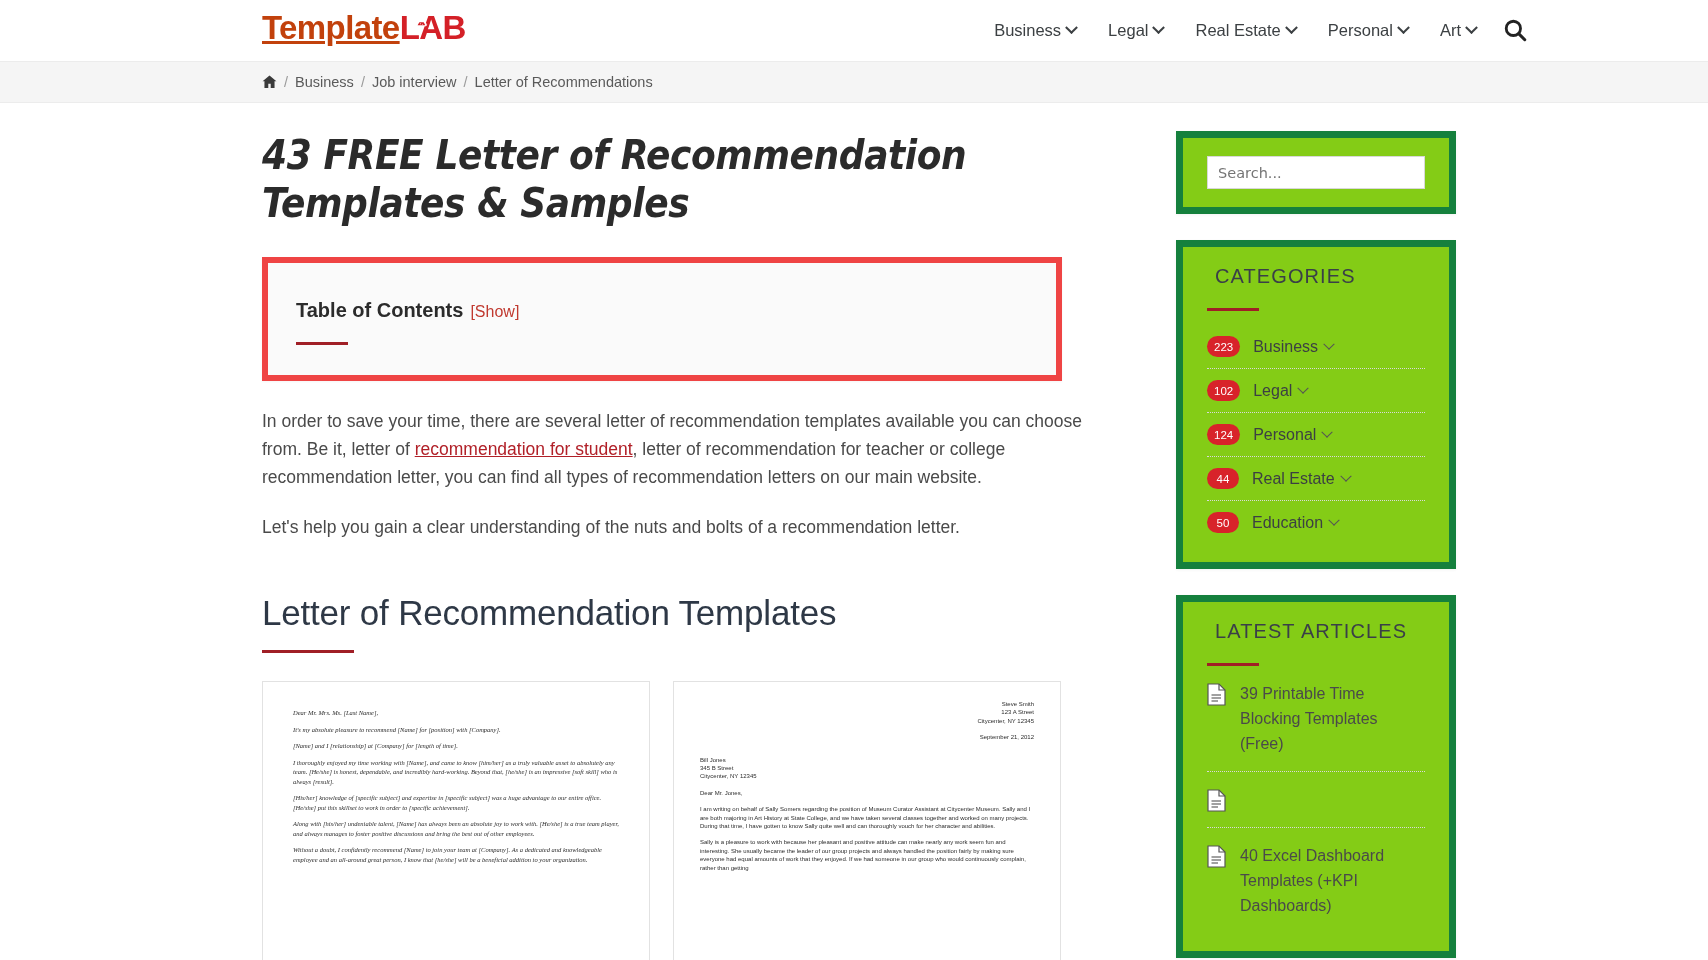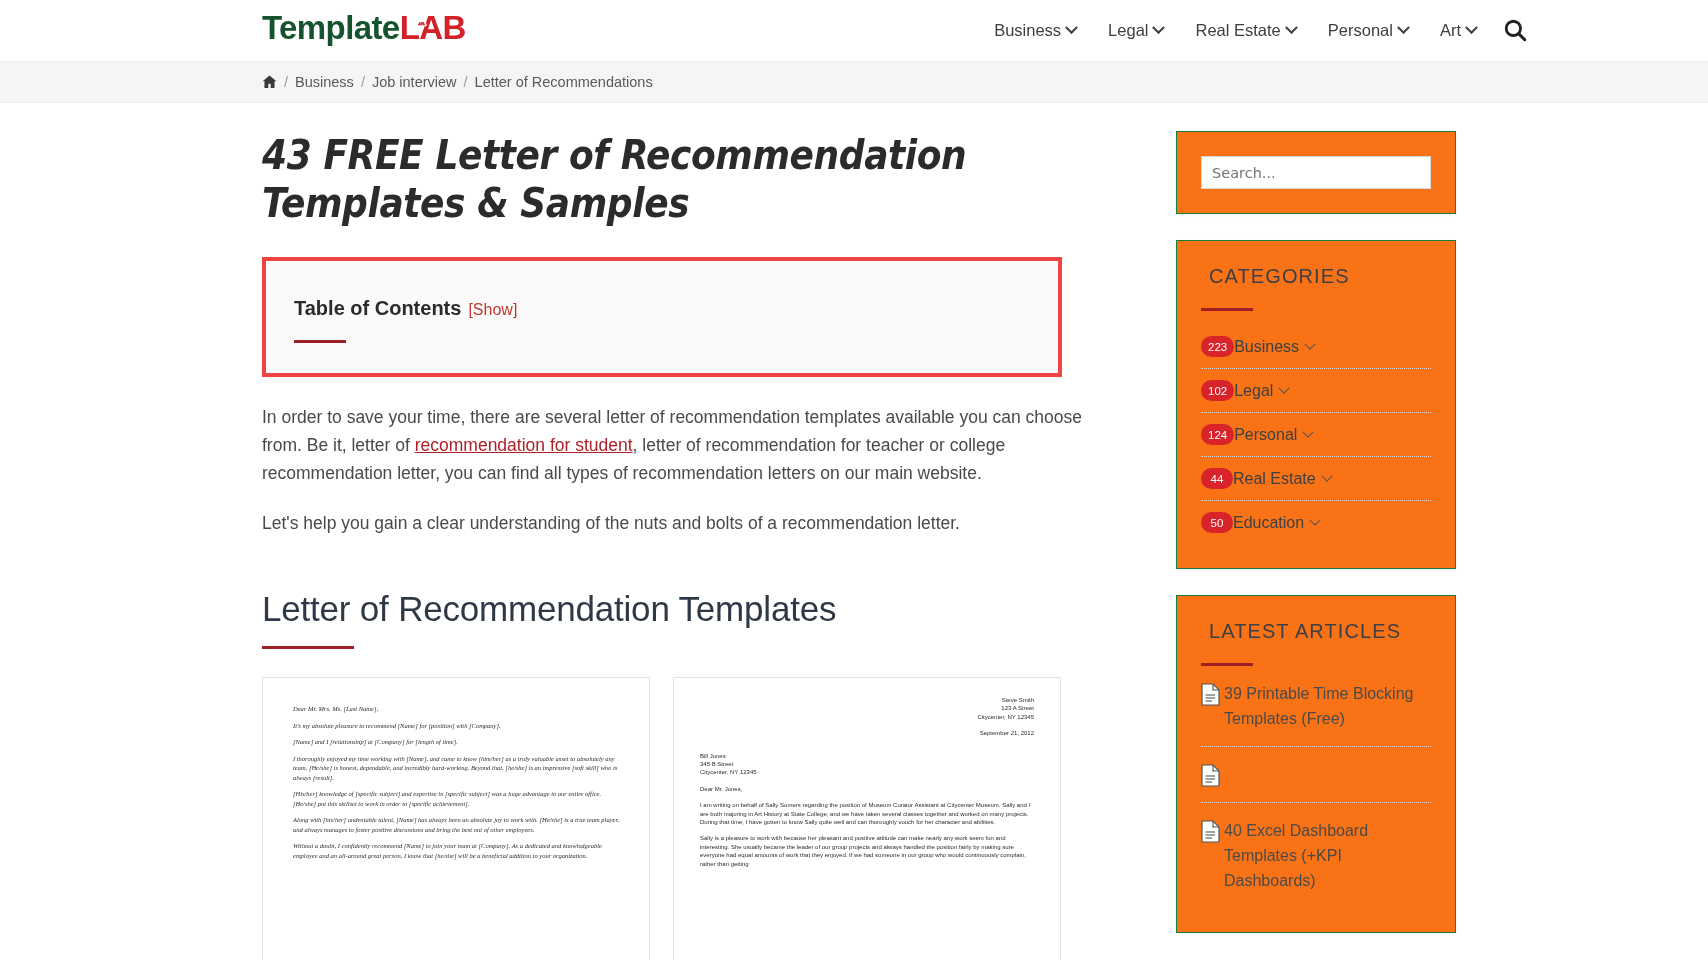--- a/index.html
+++ b/index.html
@@ -22,21 +22,21 @@
   .logo {
     position: absolute;
     left: 262px;
     top: 8px;
     font-size: 33px;
     font-weight: 700;
     letter-spacing: -0.6px;
     line-height: 40px;
     white-space: nowrap;
   }
-  .logo .tpl { color: #14532d; }
+  .logo .tpl { color: #c2410c; text-decoration: underline; }
   .logo .lab { color: #d42027; position: relative; }
   .flask {
     position: absolute;
     left: 15px;
     top: 4px;
     width: 13px;
     height: 14px;
   }
   .main-nav {
     position: absolute;
@@ -121,21 +121,21 @@
     margin-bottom: 22px;
     max-width: 820px;
   }
   p.body-text a {
     color: #b12028;
     text-decoration: underline;
   }
 
   .toc-box {
     background: #fafafa;
-    border: 4px solid #ef4444;
+    border: 6px solid #ef4444;
     box-shadow: 0 1px 2px rgba(0,0,0,.04);
     padding: 36px 28px 30px 28px;
     margin: 12px 0 26px 0;
     width: 800px;
   }
   .toc-title {
     font-size: 20px;
     font-weight: 700;
     color: #2b2b2b;
     display: flex;
@@ -199,24 +199,24 @@
   .doc2 .ln {
     font-family: "Liberation Sans", sans-serif;
     font-size: 6px;
     line-height: 8.4px;
     color: #2c2c2c;
   }
   .doc2 .blk { margin-bottom: 8px; }
 
   
   .card {
-    background: #f97316;
-    border: 1px solid #15803d;
+    background: #84cc16;
+    border: 7px solid #15803d;
     box-shadow: 0 1px 3px rgba(0,0,0,.05);
-    padding: 24px 24px;
+    padding: 18px 24px;
     margin-bottom: 26px;
   }
   .search-input {
     width: 100%;
     height: 33px;
     border: 1px solid #d8d8d8;
     padding: 0 10px;
     font-size: 14.5px;
     color: #6a6a6a;
     font-family: "DejaVu Sans", sans-serif;
@@ -226,20 +226,21 @@
     font-size: 20px;
     letter-spacing: 1.1px;
     color: #3a3f48;
     font-weight: 400;
     margin-left: 8px;
   }
   .cat-list { margin-top: 14px; }
   .cat-row {
     display: flex;
     align-items: center;
+    gap: 13px;
     padding: 11px 0;
     border-bottom: 1px dotted #d9d9d9;
     cursor: pointer;
   }
   .cat-row:last-child { border-bottom: none; }
   .badge {
     background: #d8232a;
     color: #fff;
     border-radius: 11px;
     min-width: 32px;
@@ -260,21 +261,21 @@
   }
   .chev-sm {
     display: inline-block;
     width: 8px; height: 8px;
     border-right: 1.6px solid #555;
     border-bottom: 1.6px solid #555;
     transform: rotate(45deg) translate(-2px,-2px);
   }
   .art-row {
     display: flex;
-    gap: 4px;
+    gap: 14px;
     padding: 15px 0;
     border-bottom: 1px dotted #d9d9d9;
     cursor: pointer;
     align-items: flex-start;
   }
   .art-row:last-child { border-bottom: none; }
   .doc-ico { width: 19px; height: 23px; flex: none; margin-top: 2px; }
   .art-title {
     font-size: 16px;
     line-height: 25px;

